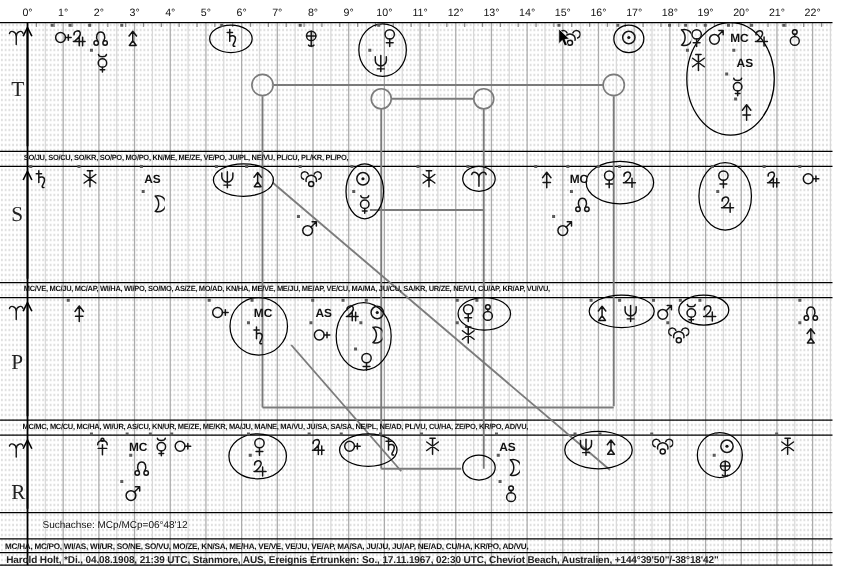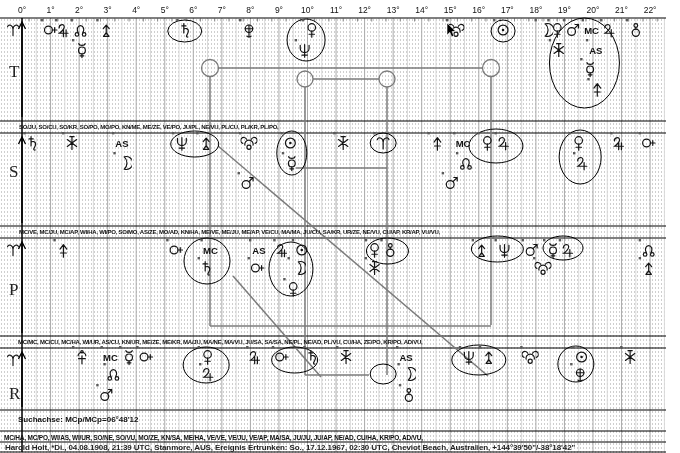--- a/index.html
+++ b/index.html
@@ -8,21 +8,21 @@
   .dots{position:absolute;left:0;top:18px;width:666px;height:435px;
         background-image:radial-gradient(#cfcfcf 0.6px,transparent 0.75px);
         background-size:3px 4px;}
   svg{position:absolute;left:0;top:0;}
   symbol path,symbol circle{stroke:#141414;stroke-width:1.4;fill:none;stroke-linecap:round;stroke-linejoin:round;}
   symbol .fl{fill:#141414;stroke:none;}
   .fline{position:absolute;font-size:6px;font-weight:bold;letter-spacing:-0.25px;
          color:#111;white-space:nowrap;}
   .fline4{position:absolute;font-size:6.5px;font-weight:bold;letter-spacing:-0.2px;
           color:#111;white-space:nowrap;}
-  .search{position:absolute;font-size:8px;font-weight:bold;color:#111;white-space:nowrap;}
+  .search{position:absolute;font-size:8px;font-weight:normal;color:#111;white-space:nowrap;margin-left:16px;}
   .person{position:absolute;font-size:8px;font-weight:bold;letter-spacing:-0.1px;
           color:#222;white-space:nowrap;}
 </style>
 </head>
 <body>
 
 <div class="stage">
   <div class="dots"></div>
 
   <svg id="chart" width="680" height="453" viewBox="0 0 680 453">
@@ -460,14 +460,14 @@
       </g>
       <path d="M447,23 l0,12 l2.8,-2.6 l1.9,4.4 l2.2,-1 l-1.9,-4.2 l3.6,-0.4 Z" fill="#000" stroke="#fff" stroke-width="0.6"></path>
     </svg>
 
   <div class="fline" style="left:19px;top:124px">SO/JU, SO/CU, SO/KR, SO/PO, MO/PO, KN/ME, ME/ZE, VE/PO, JU/PL, NE/VU, PL/CU, PL/KR, PL/PO,</div>
   <div class="fline" style="left:19px;top:229px">MC/VE, MC/JU, MC/AP, WI/HA, WI/PO, SO/MO, AS/ZE, MO/AD, KN/HA, ME/VE, ME/JU, ME/AP, VE/CU, MA/MA, JU/CU, SA/KR, UR/ZE, NE/VU, CU/AP, KR/AP, VU/VU,</div>
   <div class="fline" style="left:18px;top:339px">MC/MC, MC/CU, MC/HA, WI/UR, AS/CU, KN/UR, ME/ZE, ME/KR, MA/JU, MA/NE, MA/VU, JU/SA, SA/SA, NE/PL, NE/AD, PL/VU, CU/HA, ZE/PO, KR/PO, AD/VU,</div>
 
   <div class="search" style="left:18px;top:415px">Suchachse: MCp/MCp=06°48'12</div>
   <div class="fline4" style="left:4px;top:433.5px">MC/HA, MC/PO, WI/AS, WI/UR, SO/NE, SO/VU, MO/ZE, KN/SA, ME/HA, VE/VE, VE/JU, VE/AP, MA/SA, JU/JU, JU/AP, NE/AD, CU/HA, KR/PO, AD/VU,</div>
-  <div class="person" style="left:5px;top:443px">Harold Holt, *Di., 04.08.1908, 21:39 UTC, Stanmore, AUS, Ereignis Ertrunken: So., 17.12.1967, 02:30 UTC, Cheviot Beach, Australien, +144°39'50"/-38°18'42"</div>
+  <div class="person" style="left:5px;top:443px">Harold Holt, *Di., 04.08.1908, 21:39 UTC, Stanmore, AUS, Ereignis Ertrunken: So., 17.11.1967, 02:30 UTC, Cheviot Beach, Australien, +144°39'50"/-38°18'42"</div>
 </div>
 
 </body></html>

